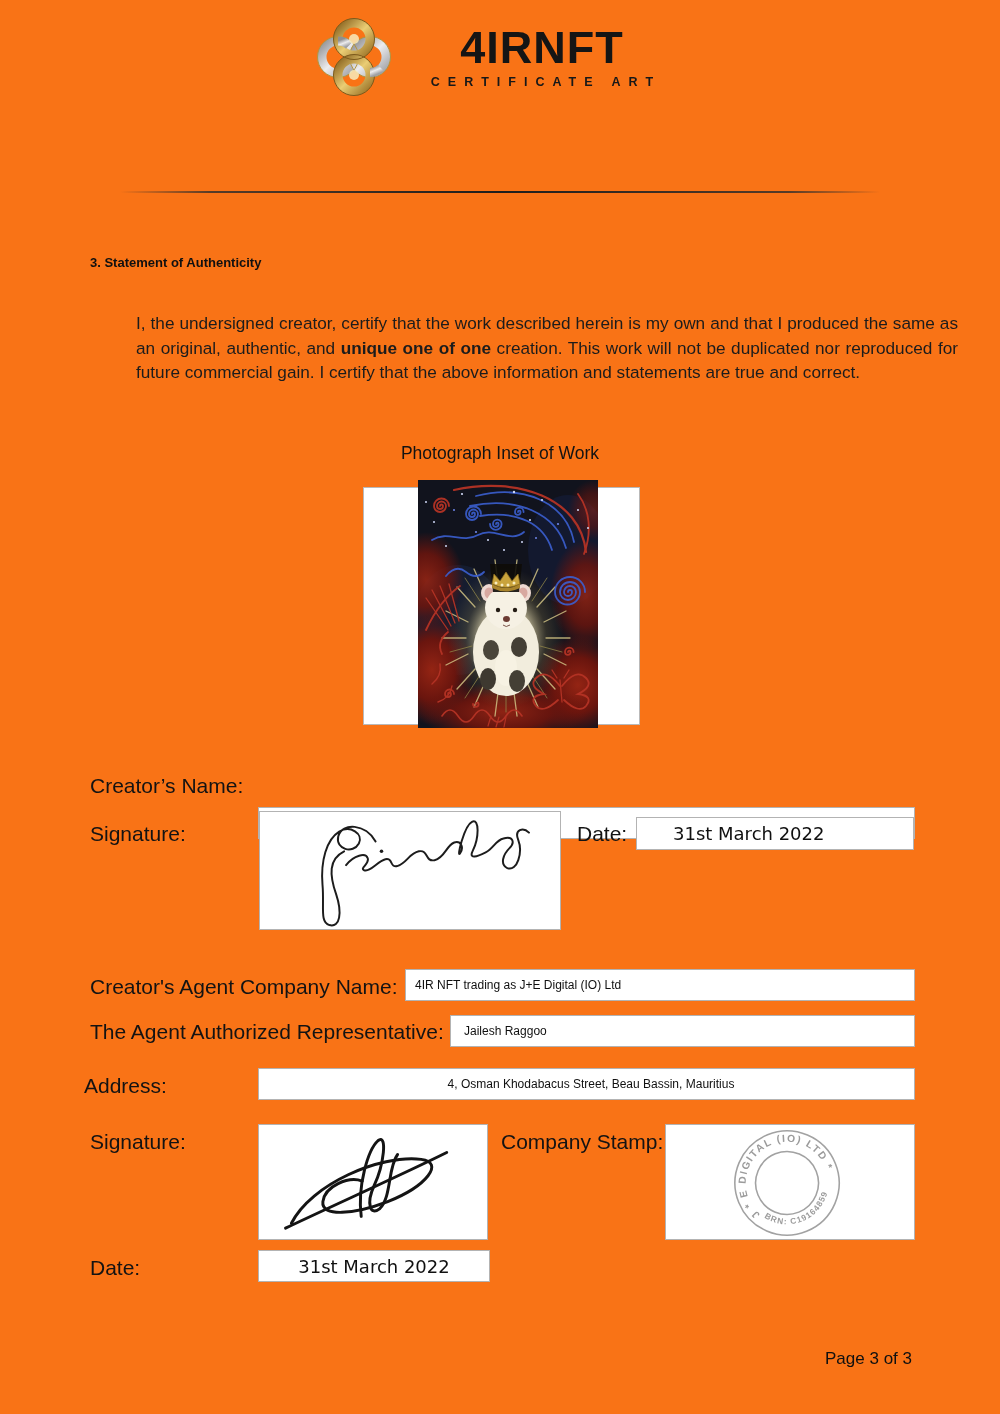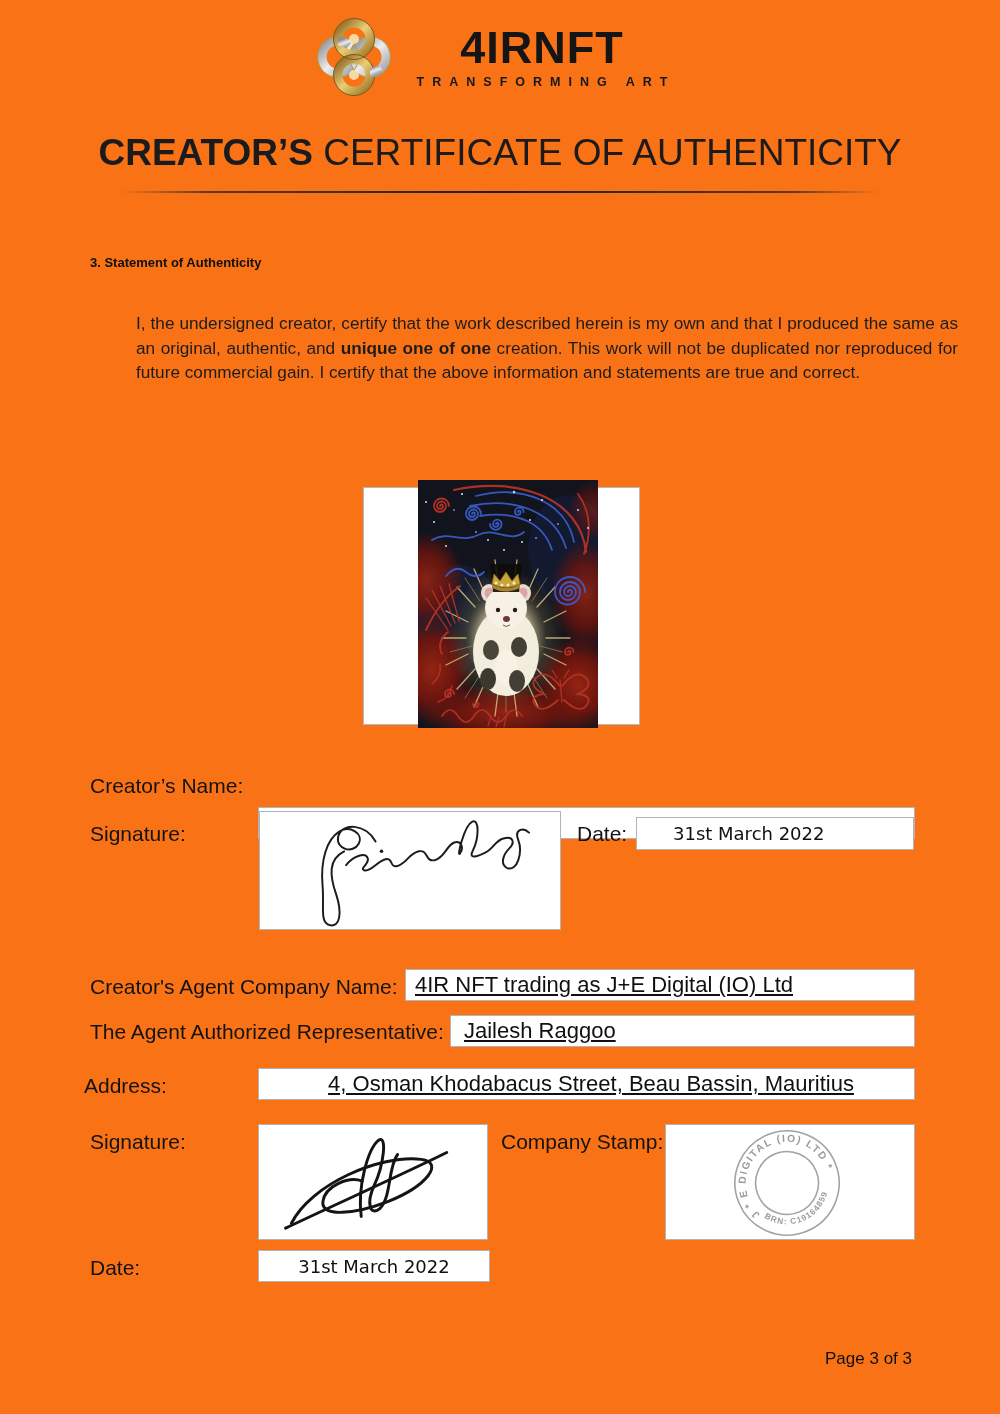--- a/index.html
+++ b/index.html
@@ -26,21 +26,21 @@
 
   
   .caption{left:0;top:443px;width:100%;text-align:center;font-size:17.5px;color:#131313;}
   .photoframe{left:363px;top:487px;width:275px;height:236px;border:1px solid #b9b9b9;background:#fff;}
   .artwork{left:418px;top:480px;width:180px;height:248px;}
 
   
   .flabel{font-size:21px;color:#131313;}
   .fieldbox{border:1px solid #b3b3b3;background:#fff;display:flex;align-items:center;box-sizing:border-box;}
   .value{font-family:"DejaVu Sans",sans-serif;font-size:17px;color:#101010;}
-  .value-sans{font-family:"Liberation Sans",sans-serif;font-size:22px;color:#101010;text-decoration:underline;}
+  .value-sans{font-family:"Liberation Sans",sans-serif;font-size:12px;color:#101010;}
 
   .lab-creator{left:90px;top:774px;}
   .box-creator{left:258px;top:807px;width:657px;height:32px;}
   .box-creator .value{padding-left:36px;}
 
   .lab-sig1{left:90px;top:822px;}
   .box-sig1{left:259px;top:811px;width:302px;height:119px;}
   .lab-date1{left:577px;top:822px;}
   .box-date1{left:636px;top:817px;width:278px;height:33px;}
   .box-date1 .value{padding-left:36px;font-size:18px;}
@@ -96,33 +96,31 @@
       <circle cx="38" cy="26" r="20.5" fill="none" stroke="#7c5a1c" stroke-width="1"></circle>
       <circle cx="38" cy="62" r="20.5" fill="none" stroke="#7c5a1c" stroke-width="1"></circle>
       <path d="M22,28 a16,16 0 0 1 11,4.4" fill="none" stroke="url(#silvG)" stroke-width="9"></path>
       <path d="M65,55 a16,16 0 0 1 -11,4.5" fill="none" stroke="url(#silvG)" stroke-width="9"></path>
       <circle cx="38" cy="26" r="5" fill="#f8ebbc" opacity=".85"></circle>
       <circle cx="38" cy="62" r="5" fill="#f8ebbc" opacity=".85"></circle>
     </svg>
   </div>
   <div class="abs logotext">
     <div class="brandname">4IRNFT</div>
-    <div class="tagline">TRANSFORMING ART</div>
-  </div>
-
-  <div class="abs title">
-    <span class="t-bold">CREATOR’S</span><span class="t-reg"> CERTIFICATE OF AUTHENTICITY</span>
-  </div>
+    <div class="tagline">CERTIFICATE ART</div>
+  </div>
+
   <div class="abs rule"></div>
 
   <div class="abs sect">3. Statement of Authenticity</div>
   <div class="abs para">
     <span>I, the undersigned creator, certify that the work described herein is my own and that I produced the same as an original, authentic, and </span><b>unique one of one</b><span> creation. This work will not be duplicated nor reproduced for future commercial gain. I certify that the above information and statements are true and correct.</span>
   </div>
 
+  <div class="abs caption">Photograph Inset of Work</div>
   <div class="abs photoframe"></div>
   <div class="abs artwork">
     <svg viewBox="0 0 180 248" width="180" height="248">
       <defs>
         <radialGradient id="redG">
             <stop offset="0" stop-color="#9b2513"></stop>
             <stop offset=".55" stop-color="#6e150d"></stop>
             <stop offset="1" stop-color="#6e150d" stop-opacity="0"></stop>
           </radialGradient>
         <radialGradient id="glowG">

